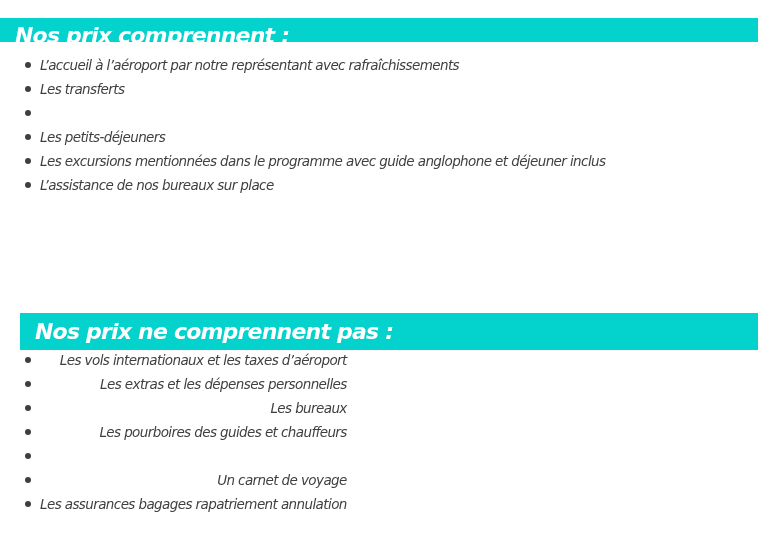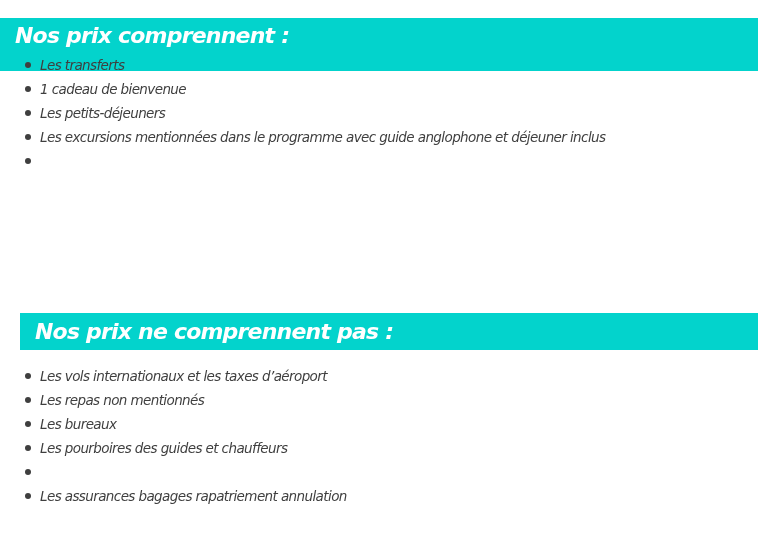--- a/index.html
+++ b/index.html
@@ -6,52 +6,54 @@
     body { width: 758px; height: 556px; overflow: hidden; position: relative;
       font-family: "DejaVu Sans", sans-serif; }
     .section-header {
       position: absolute; left: 0; width: 758px;
       background: #03d3cc; color: #ffffff;
       font-family: "DejaVu Sans", sans-serif;
       font-style: italic; font-weight: bold;
       font-size: 22px; letter-spacing: -0.8px;
       box-sizing: border-box; padding-left: 15px;
     }
-    #h1 { top: 0; height: 53px; line-height: 36px; }
+    #h1 { top: 0; height: 24px; line-height: 36px; }
     #h2 { top: 295px; height: 37px; line-height: 37px; margin-left: 20px; }
     ul.items {
       position: absolute; left: 0; margin: 0; padding: 0; list-style: none;
     }
     #list1 { top: 53px; }
-    #list2 { top: 364px; }
+    #list2 { top: 348px; text-align: right; }
     ul.items li {
       position: relative; height: 24px; line-height: 24px;
       padding-left: 40px;
       font-family: "DejaVu Sans", sans-serif; font-style: italic;
       font-size: 13.5px; color: #3f3f3f; letter-spacing: -0.6px;
       white-space: nowrap;
     }
     ul.items li .bullet {
       position: absolute; left: 25px; top: 9px;
       width: 6px; height: 6px; border-radius: 50%; background: #3f3f3f;
     }
   </style>
 </head>
 <body>
 
 <h2 class="section-header" id="h1">Nos prix comprennent :</h2>
 <ul class="items" id="list1">
+  <li><span class="bullet"></span><span>L’accueil à l’aéroport par notre représentant avec rafraîchissements</span></li>
   <li><span class="bullet"></span><span>Les transferts</span></li>
-  <li><span class="bullet"></span><span>1 cadeau de bienvenue</span></li>
+  <li><span class="bullet"></span></li>
   <li><span class="bullet"></span><span>Les petits-déjeuners</span></li>
   <li><span class="bullet"></span><span>Les excursions mentionnées dans le programme avec guide anglophone et déjeuner inclus</span></li>
-  <li><span class="bullet"></span></li>
+  <li><span class="bullet"></span><span>L’assistance de nos bureaux sur place</span></li>
 </ul>
 
 <h2 class="section-header" id="h2">Nos prix ne comprennent pas :</h2>
 <ul class="items" id="list2">
   <li><span class="bullet"></span><span>Les vols internationaux et les taxes d’aéroport</span></li>
-  <li><span class="bullet"></span><span>Les repas non mentionnés</span></li>
+  <li><span class="bullet"></span><span>Les extras et les dépenses personnelles</span></li>
   <li><span class="bullet"></span><span>Les bureaux</span></li>
   <li><span class="bullet"></span><span>Les pourboires des guides et chauffeurs</span></li>
   <li><span class="bullet"></span></li>
+  <li><span class="bullet"></span><span>Un carnet de voyage</span></li>
   <li><span class="bullet"></span><span>Les assurances bagages rapatriement annulation</span></li>
 </ul>
 
 </body></html>

